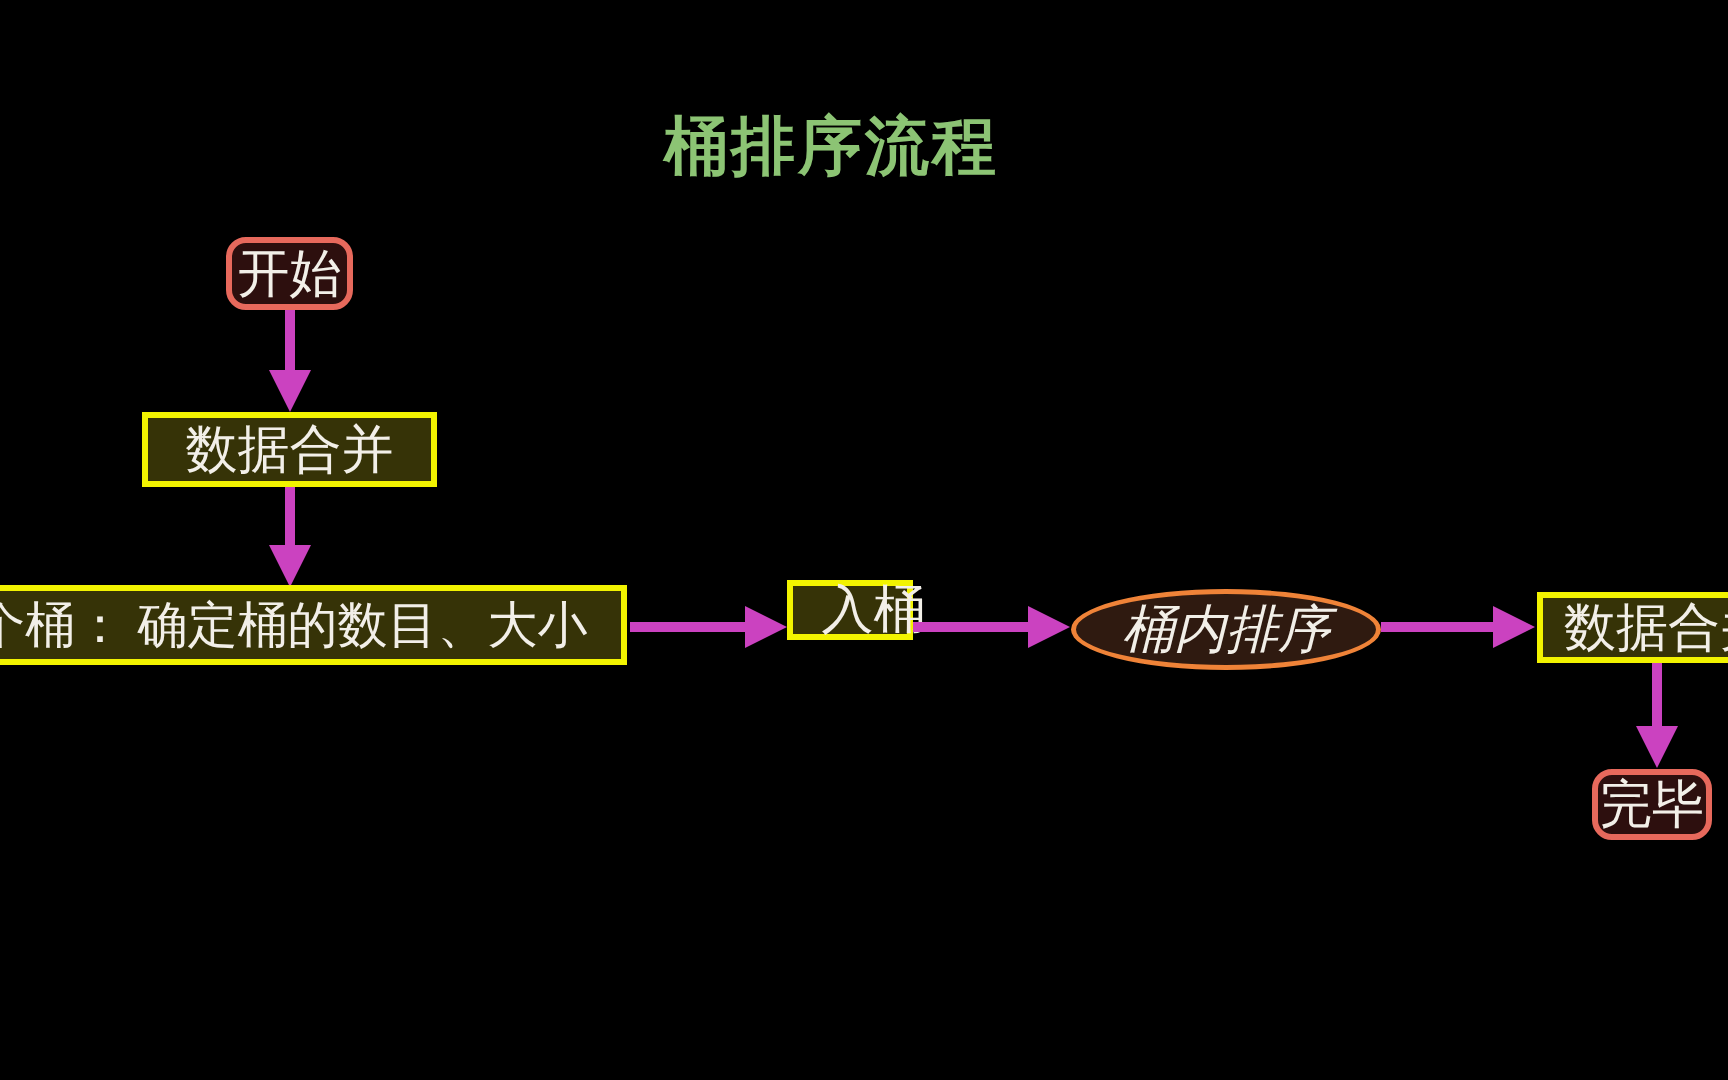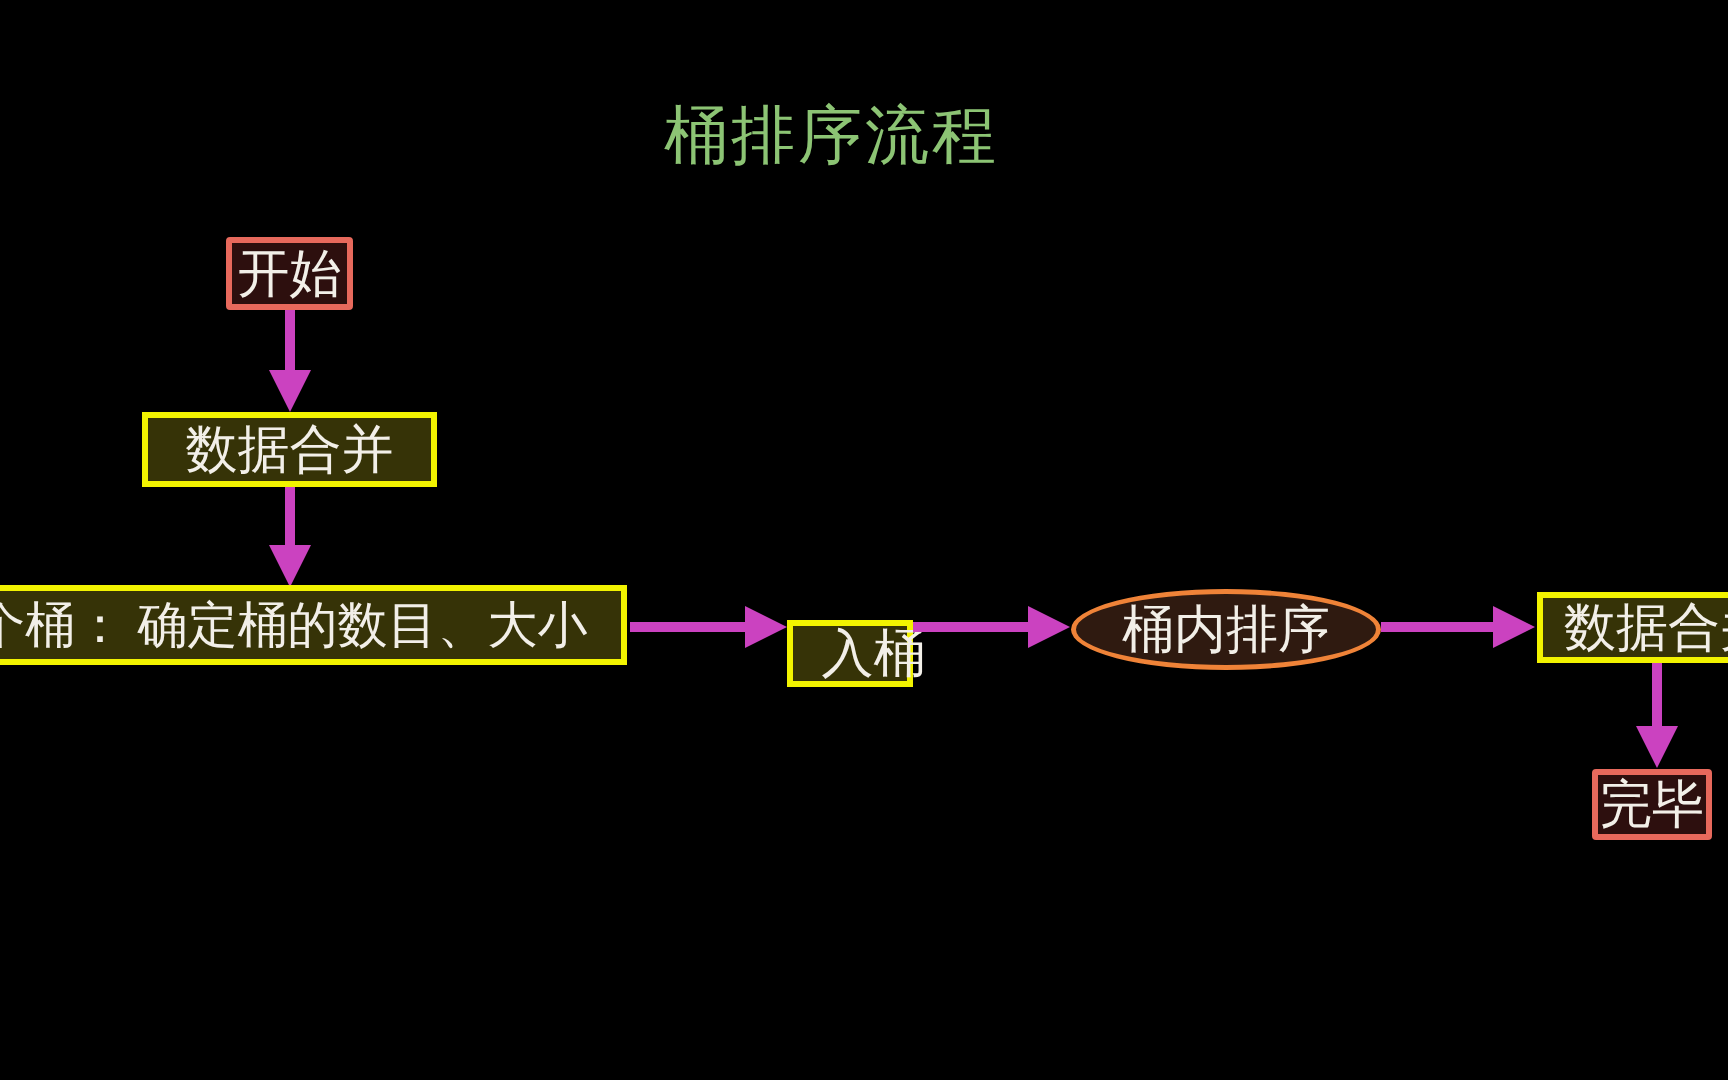--- a/index.html
+++ b/index.html
@@ -18,61 +18,62 @@
   html,body{background:#111;}
   body{font-family:"Liberation Serif","DejaVu Serif",serif;}
   .stage{
     position:relative;
     width:1728px;height:1080px;
     background:var(--bg);
     overflow:hidden;
   }
   .title{
     position:absolute;
-    left:664px;top:92px;
+    left:664px;top:103px;
     width:400px;
     font-size:64px;
-    font-weight:400;
+    font-weight:700;
     letter-spacing:3px;
     color:var(--title-green);
     white-space:nowrap;
   }
   .node{
     position:absolute;
     display:flex;
     align-items:center;
     justify-content:center;
     color:var(--text-white);
     font-size:52px;
     white-space:nowrap;
   }
   .box-yellow{
     background:var(--olive);
     border:6px solid var(--yellow);
   }
   .box-rounded{
     background:var(--maroon);
     border:6px solid var(--salmon);
-    border-radius:4px;
+    border-radius:20px;
   }
   .ellipse{
     background:var(--brown);
     border:5px solid var(--orange);
     border-radius:50%;
+    font-style:italic;
   }
   
   .n-start{left:226px;top:237px;width:127px;height:73px;}
   .n-data{left:142px;top:412px;width:295px;height:75px;}
   .n-partition{left:-197px;top:585px;width:824px;height:80px;justify-content:flex-start;}
   .n-partition .lbl{
     position:absolute;left:166px;top:50%;
     transform:translateY(-50%);
     font-size:50px;
   }
-  .n-fill{left:787px;top:620px;width:126px;height:67px;padding-left:47px;}
+  .n-fill{left:787px;top:580px;width:126px;height:60px;padding-left:47px;}
   .n-sort{left:1071px;top:589px;width:310px;height:81px;}
   .n-merge{left:1537px;top:592px;width:272px;height:71px;justify-content:flex-start;padding-left:21px;}
   .n-done{left:1592px;top:769px;width:120px;height:71px;}
   
   .shaft{position:absolute;background:var(--magenta);}
   .head{position:absolute;width:0;height:0;}
   .head-down{
     border-left:21px solid transparent;
     border-right:21px solid transparent;
     border-top:42px solid var(--magenta);

